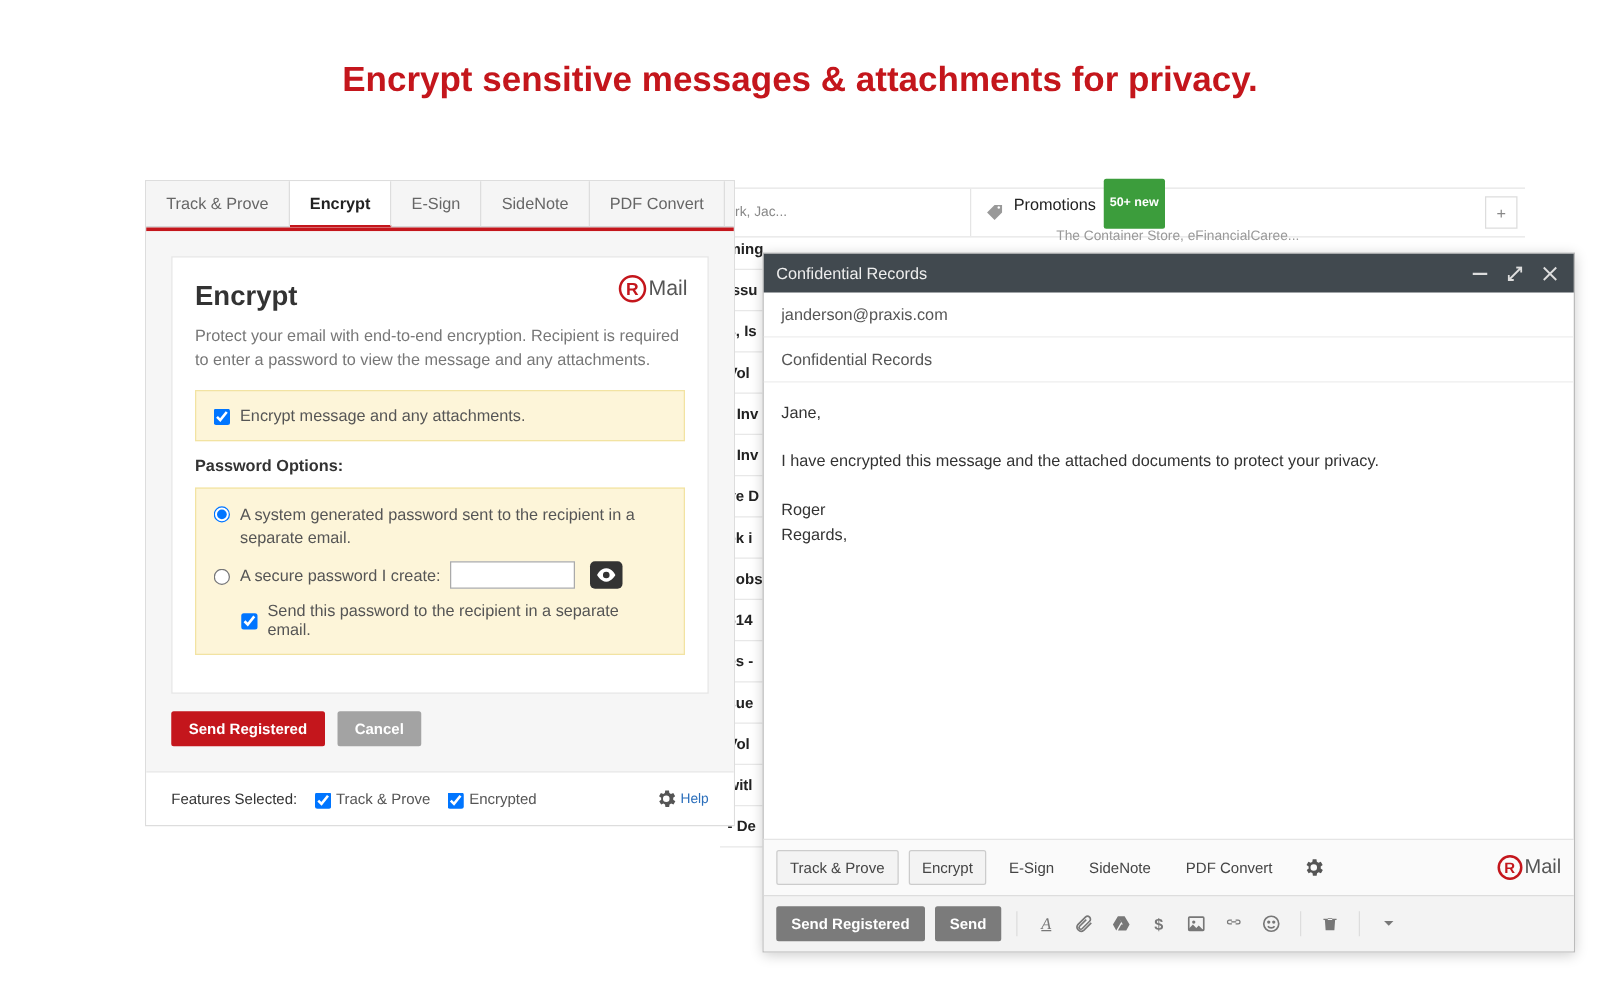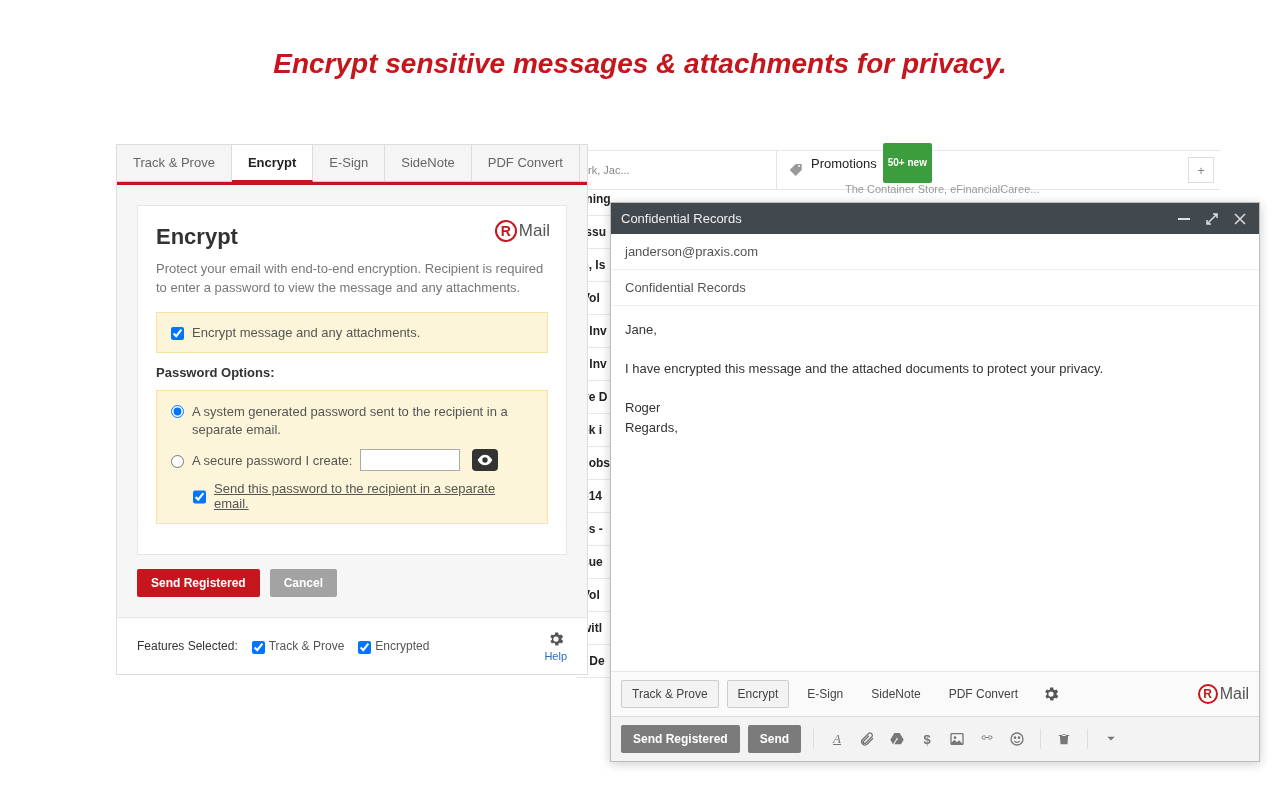--- a/index.html
+++ b/index.html
@@ -1,17 +1,17 @@
 <!DOCTYPE html>
 <html><head>
 <meta charset="utf-8">
 <style>
   * { box-sizing: border-box; margin: 0; padding: 0; }
   body { font-family: Arial, Helvetica, sans-serif; font-size: 13px; color: #333; background: #fff; width: 1280px; height: 800px; overflow: hidden; position: relative; }
-  .headline { text-align: center; color: #c4161c; font-size: 28px; font-weight: bold; margin-top: 48px; font-style: italic; }
+  .headline { text-align: center; color: #c4161c; font-size: 28px; font-weight: bold; margin-top: 48px; }
   .stage { position: absolute; top: 144px; left: 116px; right: 40px; bottom: 30px; }
 
   
   .panel { position: absolute; top: 0; left: 0; width: 472px; background: #fff; border: 1px solid #ddd; z-index: 3; }
   .tabs { display: flex; border-bottom: 1px solid #ccc; background: #f5f5f5; }
   .tab { padding: 10px 16px; color: #666; cursor: pointer; border-right: 1px solid #ddd; font-size: 13px; }
   .tab.active { background: #fff; color: #222; font-weight: bold; border-bottom: 2px solid #c4161c; margin-bottom: -1px; }
   .red-bar { height: 3px; background: #c4161c; }
   .panel-body { background: #f6f6f6; padding: 20px; }
   .card { background: #fff; border: 1px solid #e5e5e5; padding: 18px; position: relative; }
@@ -21,29 +21,29 @@
   .rmail-text { color: #555; font-size: 17px; }
   .desc { color: #777; line-height: 1.45; margin-bottom: 14px; font-size: 13px; }
   .yellow-box { background: #fdf5d9; border: 1px solid #f2e3a2; padding: 12px 14px; margin-bottom: 12px; }
   .yellow-box label, .yellow-box .opt { display: flex; align-items: flex-start; gap: 8px; color: #555; font-size: 13px; }
   .yellow-box .opt { margin-bottom: 10px; }
   .yellow-box .opt .txt { flex: 1; line-height: 1.4; }
   .section-label { font-weight: bold; margin: 6px 0 10px 0; font-size: 13px; }
   .pw-input { width: 100px; height: 22px; border: 1px solid #aaa; padding: 2px 4px; }
   .eye-btn { width: 26px; height: 22px; background: #333; border-radius: 4px; display: inline-flex; align-items: center; justify-content: center; margin-left: 4px; cursor: pointer; }
   .eye-btn svg { width: 16px; height: 12px; fill: #fff; }
-  .sub-opt { margin-left: 22px; margin-top: 8px; display: flex; gap: 8px; color: #555; text-decoration: underline; }
+  .sub-opt { margin-left: 22px; margin-top: 8px; display: flex; gap: 8px; color: #555; }
   .btn-row { margin-top: 14px; display: flex; gap: 10px; }
   .btn { padding: 7px 14px; border: none; border-radius: 2px; font-size: 12px; font-weight: bold; cursor: pointer; color: #fff; }
   .btn-red { background: #c4161c; }
   .btn-gray { background: #a3a3a3; }
   .features { display: flex; align-items: center; gap: 14px; padding: 12px 20px 12px 20px; font-size: 12px; border-top: 1px solid #e5e5e5; background:#fff; }
   .features b { font-weight: normal; }
   .features .chk { display: flex; align-items: center; gap: 4px; color: #555; }
-  .gear-help { margin-left: auto; display: flex; flex-direction: column; align-items: center; gap: 2px; color: #2a6ebb; font-size: 11px; justify-content: space-between; }
+  .gear-help { margin-left: auto; display: flex; flex-direction: row; align-items: center; gap: 2px; color: #2a6ebb; font-size: 11px; justify-content: space-between; }
   .gear { width: 18px; height: 18px; color:#555; }
 
   
   .bg-list { position: absolute; top: 6px; left: 460px; width: 170px; font-size: 12px; color: #222; font-weight: bold; z-index: 1; }
   .bg-row { padding: 9px 6px; border-bottom: 1px solid #e8e8e8; white-space: nowrap; overflow: hidden; }
 
   
   .promo-row { position: absolute; top: 6px; left: 450px; right: 20px; height: 40px; border-top:1px solid #e5e5e5; border-bottom: 1px solid #e5e5e5; background: #fff; z-index: 2; display: flex; align-items: center; }
   .promo-left { flex: 0 0 210px; padding-left: 8px; color:#888; font-size:11px; overflow:hidden; white-space:nowrap;}
   .promo-box { flex: 1; display: flex; align-items: center; gap: 8px; padding: 0 10px; border-left: 1px solid #e5e5e5; height: 100%; }

